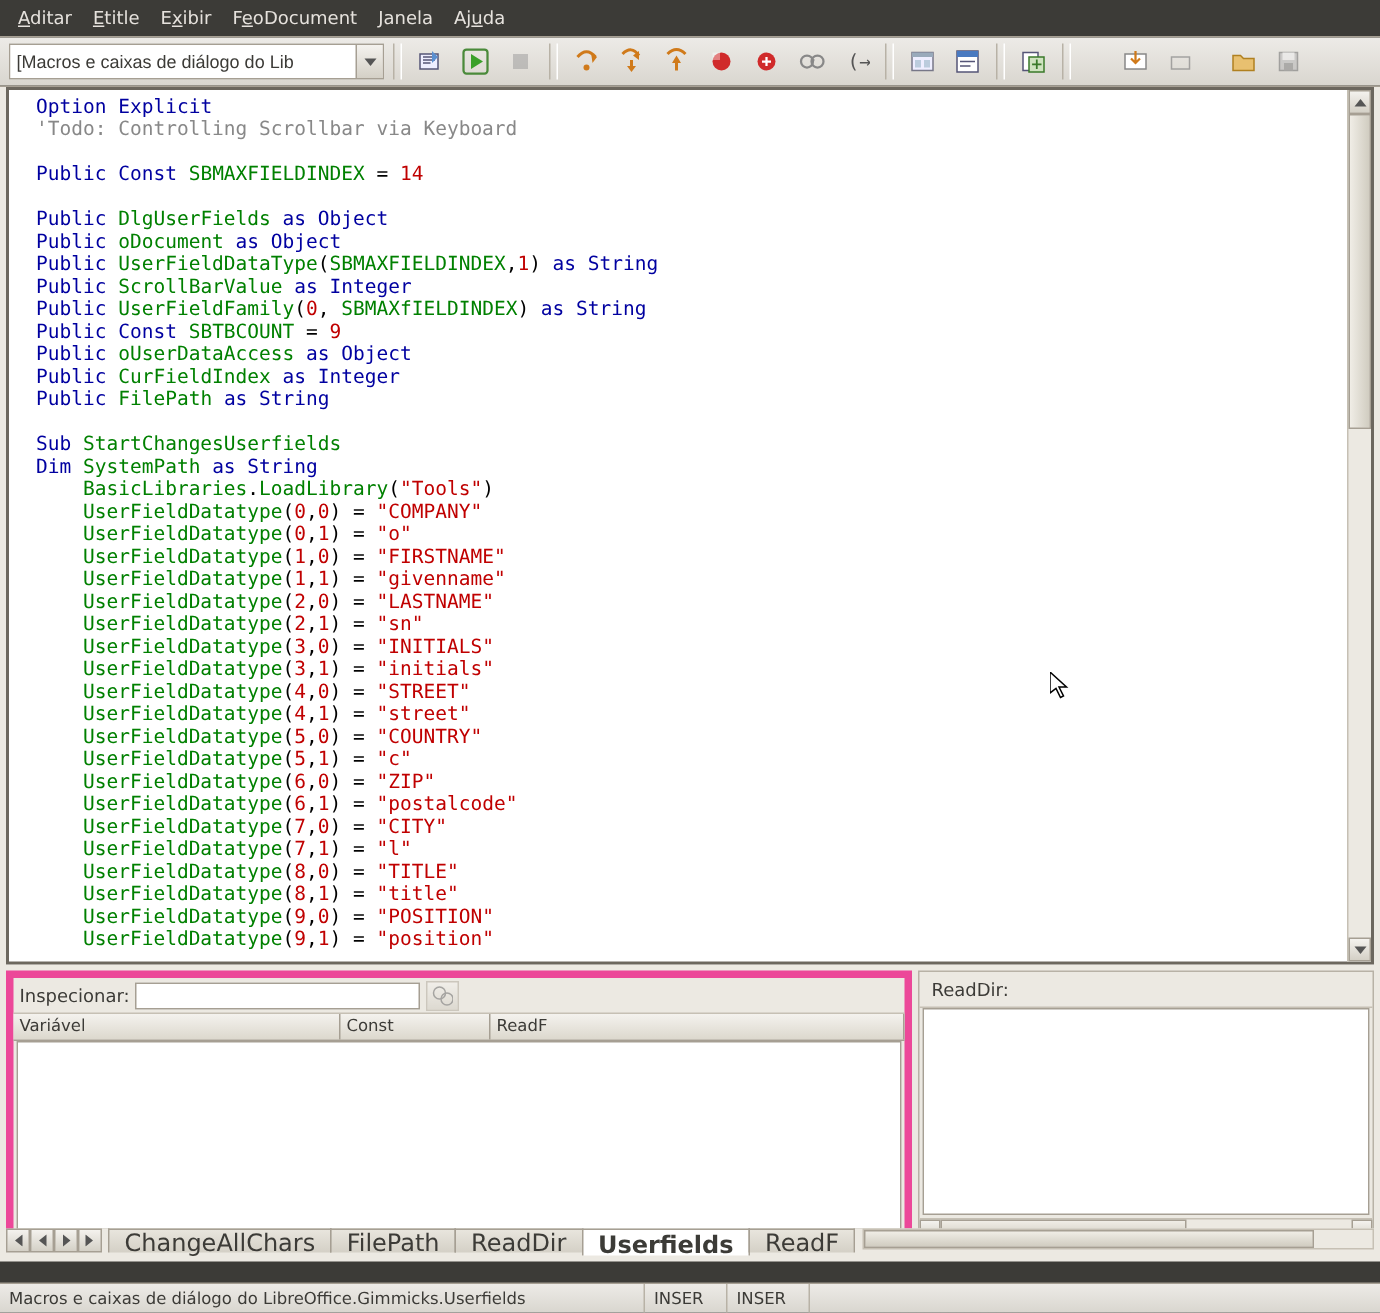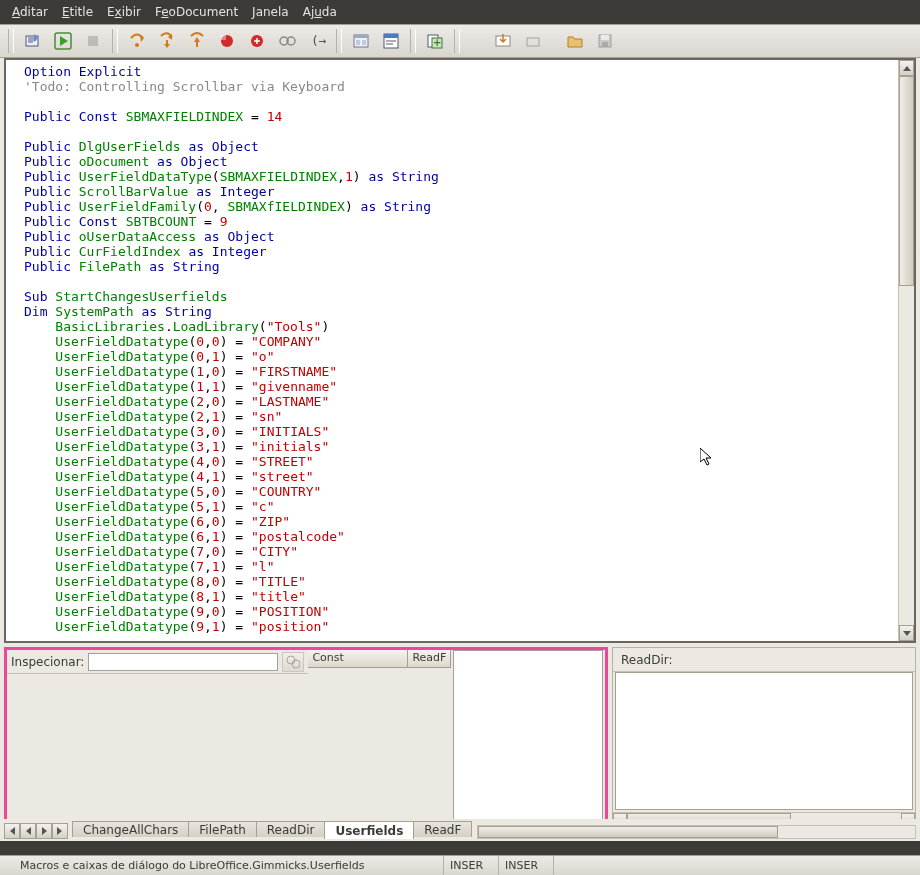--- a/index.html
+++ b/index.html
@@ -17,61 +17,67 @@
   .workarea { position:absolute; top:58px; left:0; right:0; bottom:34px; background:#ece9e2; }
   .editorframe { position:absolute; top:0; left:4px; right:4px; height:585px; border:2px solid #6c675e; background:#ffffff; }
   .editor { position:absolute; top:0; left:0; right:16px; bottom:0; overflow:hidden; font-family:"DejaVu Sans Mono","Courier New",monospace; font-size:13px; line-height:15px; color:#000; padding:4px 2px 4px 18px; white-space:pre; }
   .vscroll { position:absolute; top:0; right:0; bottom:0; width:16px; background:#ece9e2; border-left:1px solid #c6c0b4;}
   .vscroll .btn { height:16px; background:linear-gradient(#f4f2ee,#d4d0c6); border:1px solid #a69f93; display:flex; align-items:center;justify-content:center;}
   .vscroll .thumb { position:absolute; top:16px; left:0; right:0; height:210px; background:linear-gradient(90deg,#f0ede6,#d0ccc0); border:1px solid #a69f93;}
   .vscroll .btn.down { position:absolute; bottom:0; left:0; right:0;}
   .kw { color:#0000a0; } .com { color:#888; } .num { color:#c00000; } .id { color:#008000; } .str { color:#c00000; }
   .cursor-arrow { position:absolute; pointer-events:none; }
   .bottompanes { position:absolute; top:589px; left:4px; right:4px; height:180px; display:flex; gap:4px; }
-  .watchpane { flex: 0 0 604px; background:#ece9e2; border:3px solid #ec4899; display:flex; flex-direction:row; color:#3c3b37; }
+  .watchpane { flex: 0 0 604px; background:#ece9e2; border:5px solid #ec4899; display:flex; flex-direction:column; color:#3c3b37; }
   .callpane { flex:1; background:#ece9e2; border:1px solid #b8b2a6; display:flex; flex-direction:column; color:#3c3b37;}
   .panehead { height:24px; display:flex; align-items:center; padding:2px 4px; gap:4px; border-bottom:1px solid #c6c0b4;}
   .panehead input { border:1px solid #a69f93; height:18px; width:190px; background:#fff; color:#3c3b37; font-size:12px; padding:0 2px;}
   .glassbtn { width:22px; height:20px; border:1px solid #b8b2a6; background:linear-gradient(#f4f2ee,#d4d0c6); display:flex;align-items:center;justify-content:center; opacity:.6;}
   .colhead { height:18px; display:flex; background:linear-gradient(#f4f2ee,#dcd8cd); border-bottom:1px solid #a69f93; font-size:11px;}
   .colhead div { border-right:1px solid #a69f93; padding:1px 4px; }
   .panebody { flex:1; background:#fff; border:1px solid #a69f93; margin:0 2px 2px 2px; position:relative;}
   .hscroll { height:14px; background:#ece9e2; border-top:1px solid #c6c0b4; display:flex;}
   .hscroll .btn { width:14px; background:linear-gradient(#f4f2ee,#d4d0c6); border:1px solid #a69f93;}
   .hscroll .track { flex:1; position:relative;}
   .hscroll .thumb { position:absolute; top:0; bottom:0; left:0; width:80px; background:linear-gradient(#f0ede6,#d0ccc0); border:1px solid #a69f93;}
   .calltext { padding:2px 4px; }
-  .tabstrip { position:absolute; left:4px; right:4px; bottom:2px; height:20px; top:auto; display:flex; align-items:flex-end; background:#ece9e2; color:#3c3b37; font-size:12px; }
+  .tabstrip { position:absolute; left:4px; right:4px; bottom:2px; height:20px; top:auto; display:flex; align-items:flex-start; background:#ece9e2; color:#3c3b37; font-size:16px; }
   .tabnav { display:flex; gap:0; margin-right:4px;}
   .tabnav .nb { width:16px; height:16px; border:1px solid #a69f93; background:linear-gradient(#f4f2ee,#d4d0c6); display:flex;align-items:center;justify-content:center;}
   .tab { padding:1px 10px 0 10px; border:1px solid #a69f93; border-bottom:none; background:linear-gradient(#e8e5dd,#d4d0c6); margin-right:-1px; height:16px; display:flex; align-items:center;}
   .tab.active { background:#fff; font-weight:bold; height:18px;}
   .tabscroll { flex:1; margin-left:6px; height:14px; background:#ece9e2; border:1px solid #c6c0b4; position:relative;}
   .tabscroll .thumb { position:absolute; top:0; bottom:0; left:0; width:300px; background:linear-gradient(#f0ede6,#d0ccc0); border:1px solid #a69f93;}
-  .statusbar { position:absolute; left:0; right:0; bottom:0; height:20px; background:linear-gradient(#edebe7,#d9d6cf); border-top:1px solid #a69f93; color:#3c3b37; display:flex; align-items:center; font-size:11px;padding-left:14px;}
+  .statusbar { position:absolute; left:0; right:0; bottom:0; height:20px; background:linear-gradient(#edebe7,#d9d6cf); border-top:1px solid #a69f93; color:#3c3b37; display:flex; align-items:center; font-size:11px;}
   .statusbar .cell { padding:0 6px; border-right:1px solid #b8b2a6; height:100%; display:flex; align-items:center;}
   .arrow { width:0;height:0;}
   .arrow.down{border-left:4px solid transparent;border-right:4px solid transparent;border-top:5px solid #555;}
   .arrow.up{border-left:4px solid transparent;border-right:4px solid transparent;border-bottom:5px solid #555;}
   .arrow.left{border-top:4px solid transparent;border-bottom:4px solid transparent;border-right:5px solid #555;}
   .arrow.right{border-top:4px solid transparent;border-bottom:4px solid transparent;border-left:5px solid #555;}
 </style>
 </head>
 <body>
 
 <div class="menubar">
   <div class="item"><u>A</u><span>ditar</span></div>
   <div class="item"><u>E</u><span>title</span></div>
   <div class="item">E<u>x</u><span>ibir</span></div>
   <div class="item">F<u>e</u><span>oDocument</span></div>
   <div class="item"><span>Janela</span></div>
   <div class="item">Aj<u>u</u><span>da</span></div>
 </div>
 
 <div class="toolbar">
+  <div class="libcombo">
+    <input value="[Macros e caixas de diálogo do Lib" style="">
+    <div class="dd">
+        <div class="arrow down"></div>
+      </div>
+  </div>
   <div class="tbsep"></div>
   <div class="tbtn">
       <svg width="18" height="18">
         <rect x="2" y="4" width="12" height="10" fill="#eef" stroke="#557" stroke-width="1"></rect>
         <path d="M4 6h8M4 8h8M4 10h5" stroke="#557"></path>
         <path d="M10 2l4 4-4 4" fill="#5b90d0"></path>
       </svg>
     </div>
   <div class="tbtn">
       <svg width="18" height="18">
@@ -241,20 +247,21 @@
         <span>Inspecionar:</span>
         <input style="">
         <div class="glassbtn">
             <svg width="14" height="14">
               <circle cx="5" cy="5" r="4" fill="none" stroke="#777"></circle>
               <circle cx="10" cy="9" r="4" fill="none" stroke="#777"></circle>
             </svg>
           </div>
       </div>
       <div class="colhead">
+        <div style="width:218px">Variável</div>
         <div style="width:100px">Const</div>
         <div style="flex:1">ReadF</div>
       </div>
       <div class="panebody"></div>
     </div>
     <div class="callpane">
       <div class="panehead">
         <span class="calltext">ReadDir:</span>
       </div>
       <div class="panebody" style="flex:1"></div>

